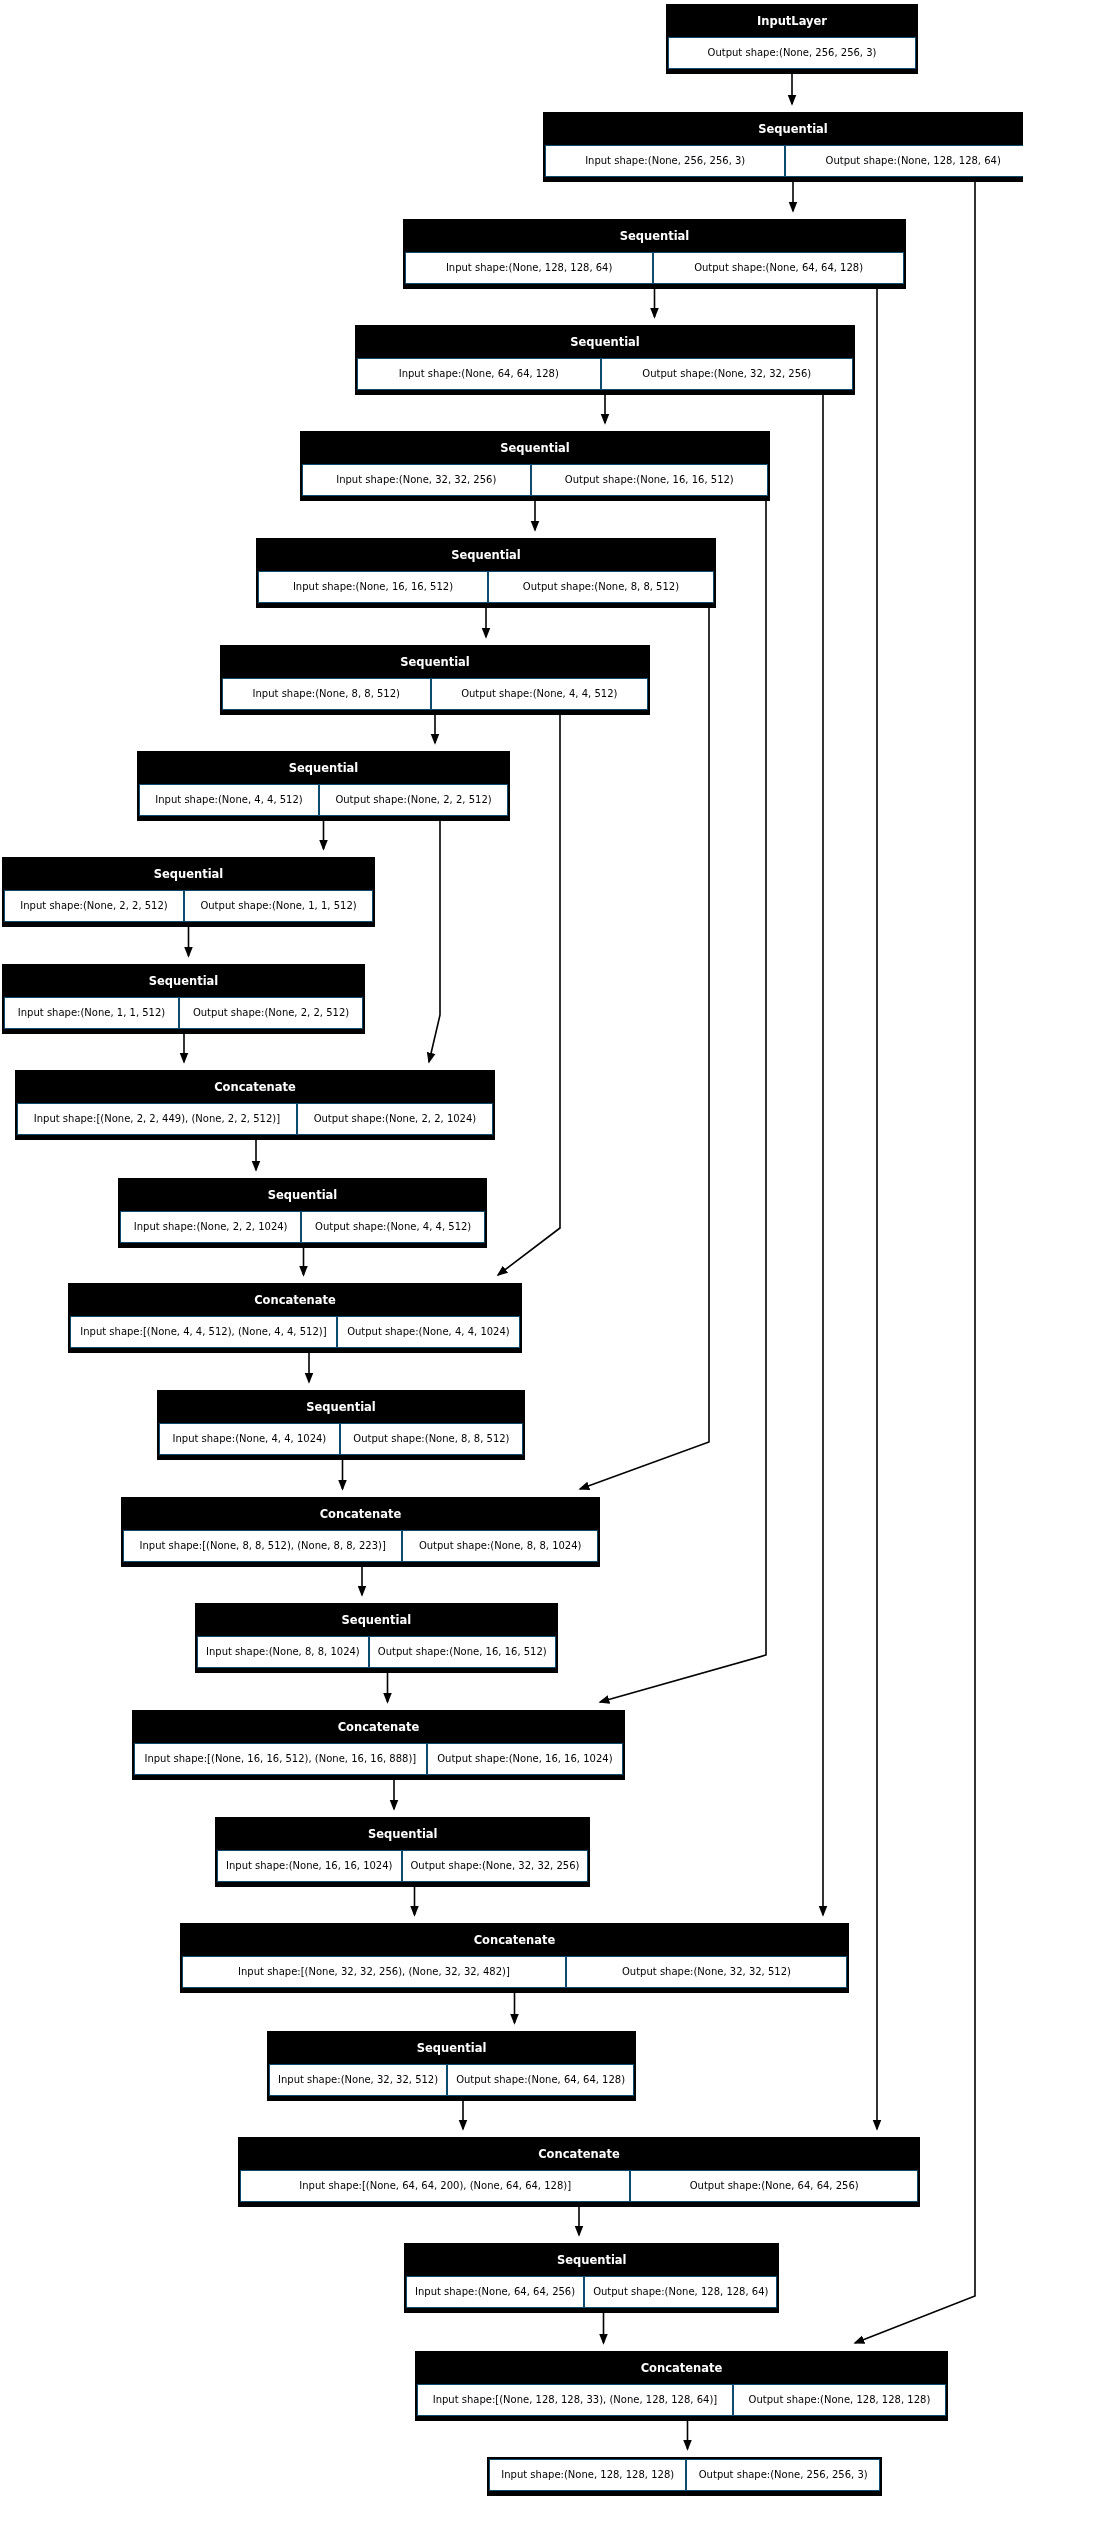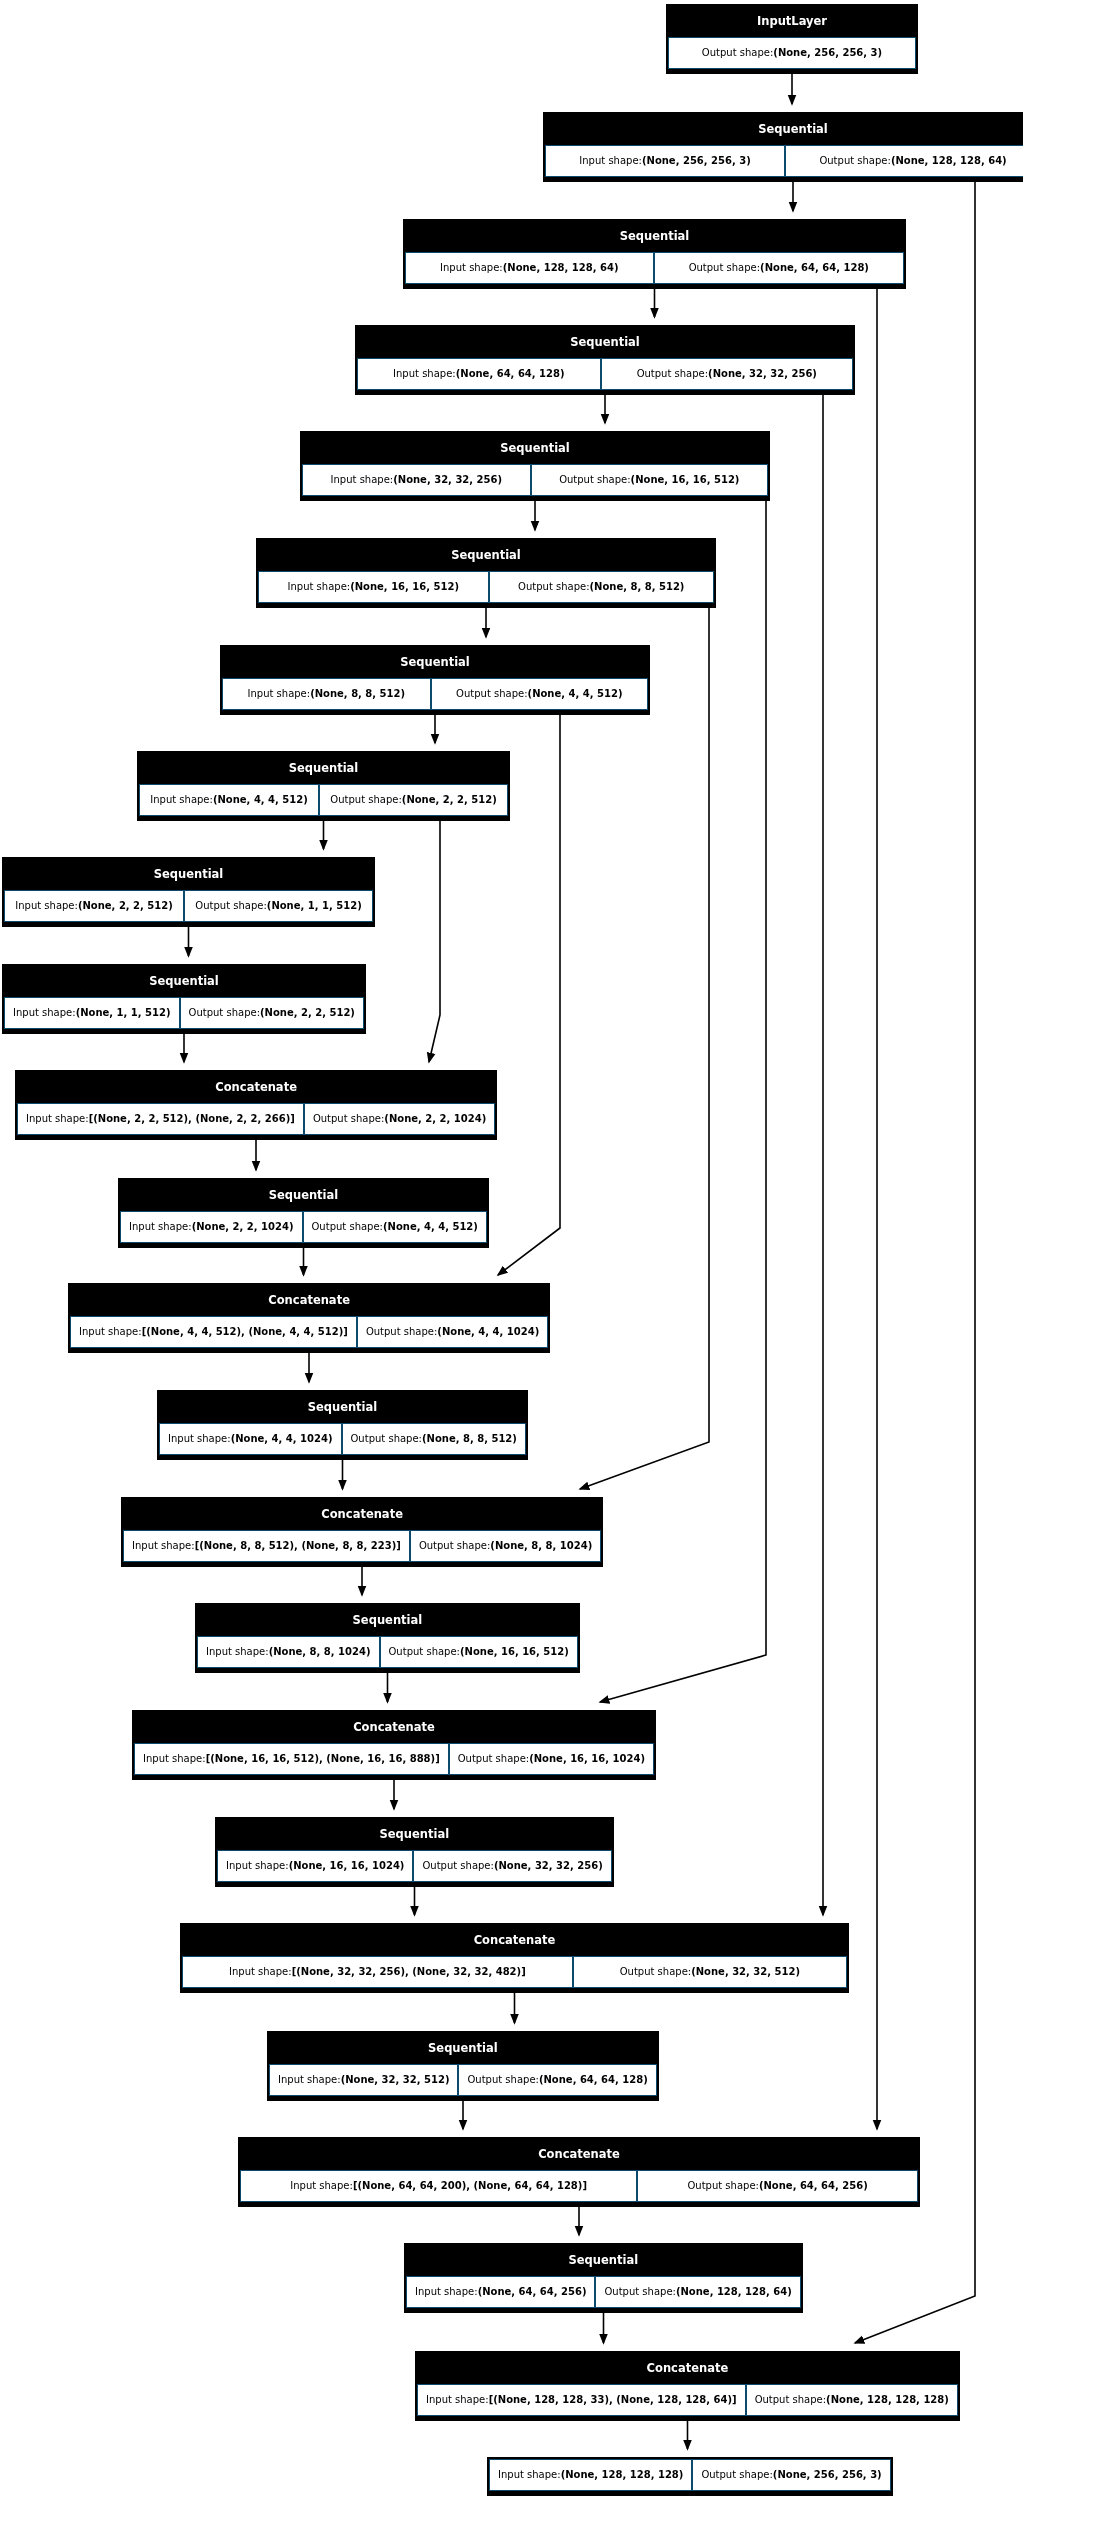--- a/index.html
+++ b/index.html
@@ -44,21 +44,21 @@
     line-height: 30px;
     font-size: 10px;
     white-space: nowrap;
     padding: 0 8px;
     text-align: center;
     flex: 1 1 auto;
     display: flex;
     align-items: center;
     justify-content: center;
   }
-  .shape-value { font-weight: bold; }
+  .shape-value { font-weight: normal; }
 </style>
 </head>
 <body>
 
 <div class="canvas">
   <svg id="edge-layer" width="1101" height="2535" viewBox="0 0 1101 2535" xmlns="http://www.w3.org/2000/svg">
     <defs>
       <marker id="arrowhead" viewBox="0 0 10 10" refX="8.5" refY="5" markerWidth="11" markerHeight="11" orient="auto" markerUnits="userSpaceOnUse">
         <path d="M 0 1 L 10 5 L 0 9 z" fill="#000000"></path>
       </marker>
@@ -222,21 +222,21 @@
         <span>Output shape: </span>
             <span class="shape-value">(None, 2, 2, 512)</span>
       </div>
     </div>
   </div>
       <div class="node" style="left: 15px; top: 1070px; min-width: 480px;">
     <div class="node-title">Concatenate</div>
     <div class="node-cells">
       <div class="node-cell cell-input">
         <span>Input shape: </span>
-            <span class="shape-value">[(None, 2, 2, 512), (None, 2, 2, 266)]</span>
+            <span class="shape-value">[(None, 2, 2, 449), (None, 2, 2, 512)]</span>
       </div>
       <div class="node-cell cell-output">
         <span>Output shape: </span>
             <span class="shape-value">(None, 2, 2, 1024)</span>
       </div>
     </div>
   </div>
       <div class="node" style="left: 118px; top: 1178px; min-width: 369px;">
     <div class="node-title">Sequential</div>
     <div class="node-cells">

